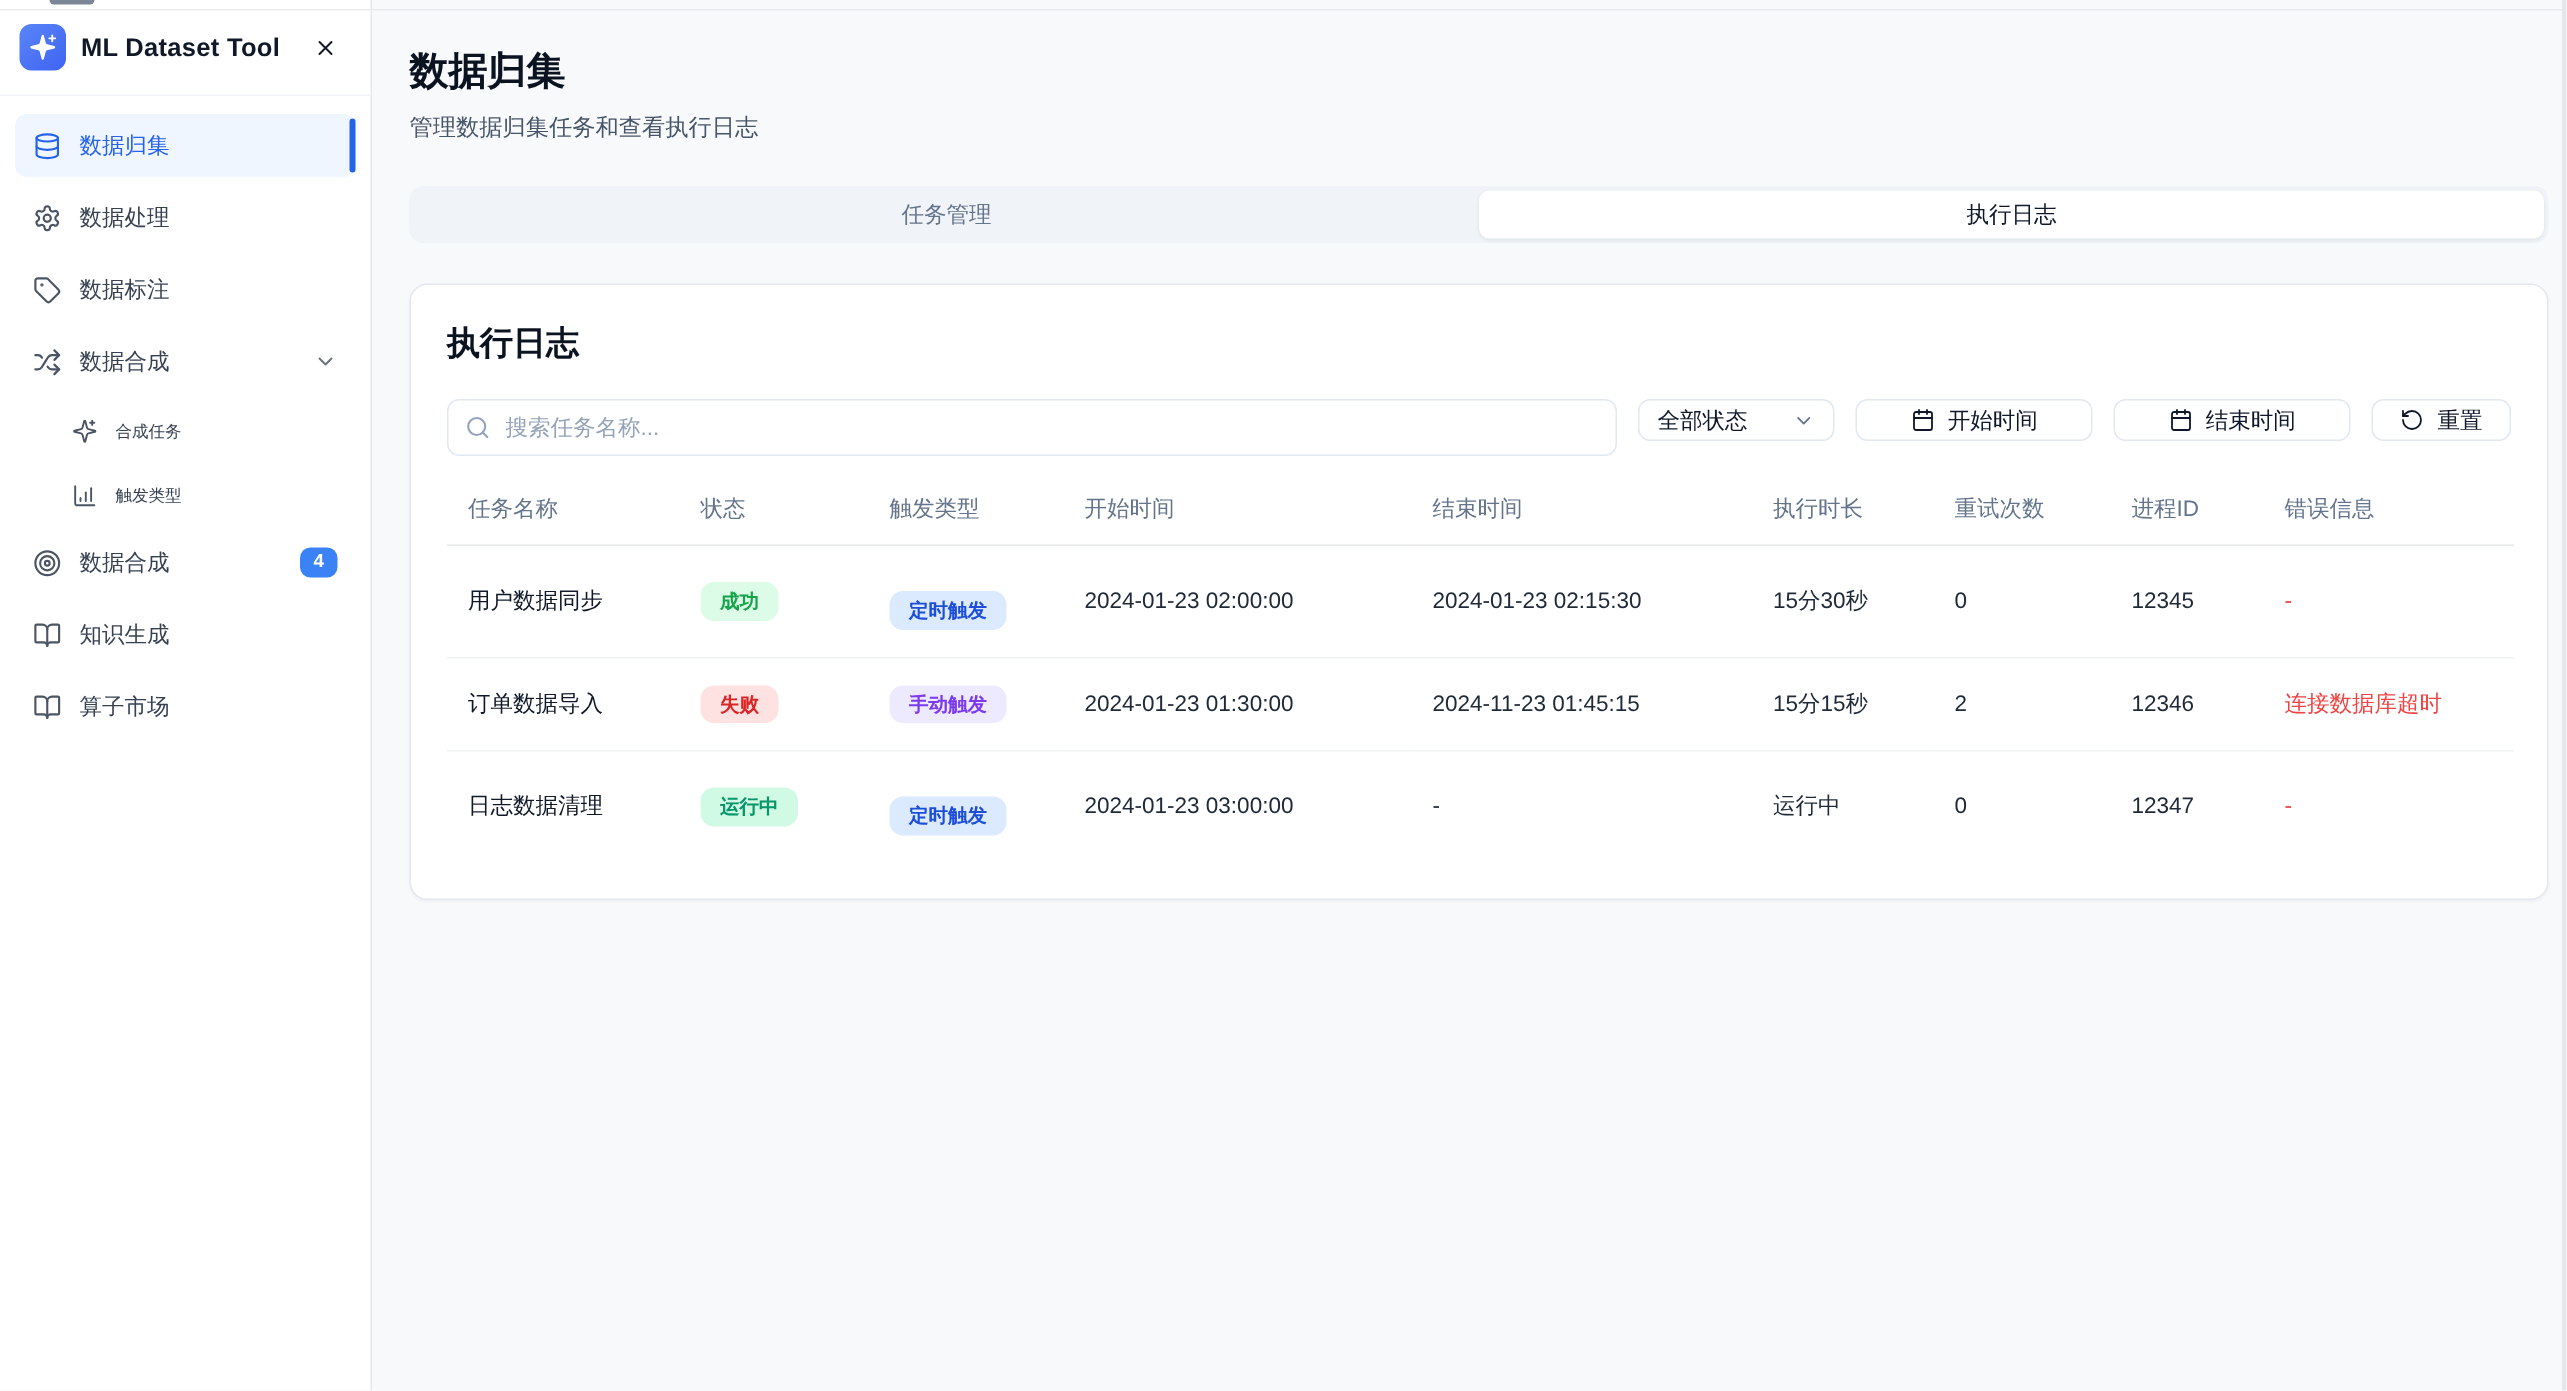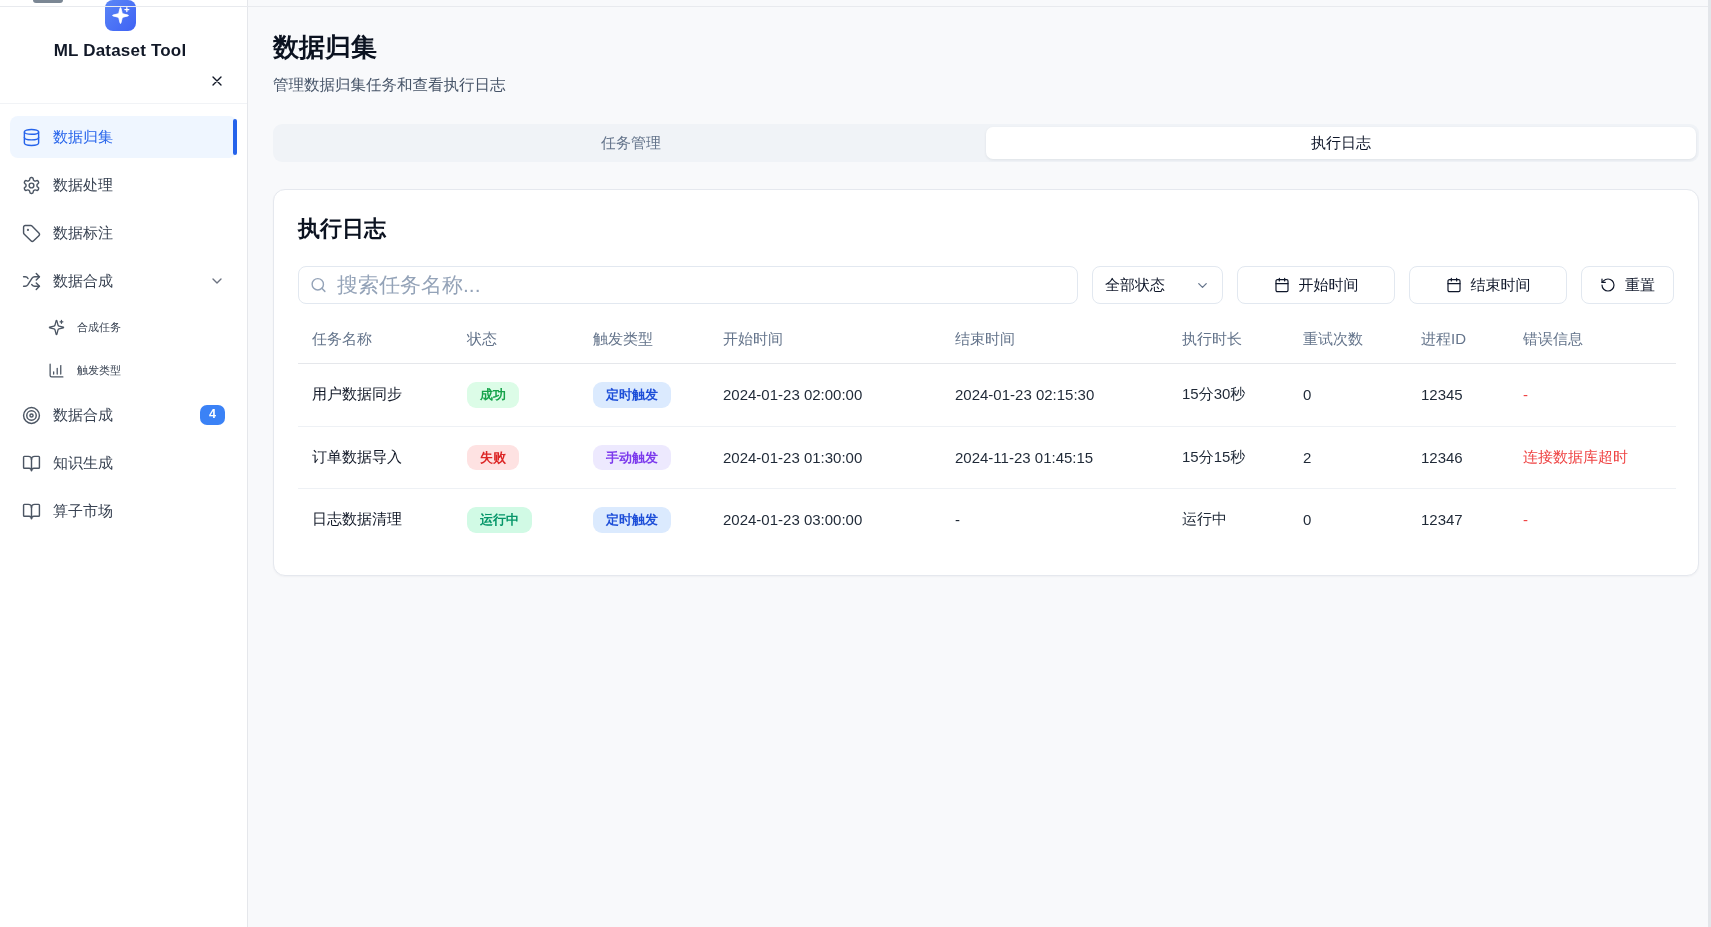--- a/index.html
+++ b/index.html
@@ -8,21 +8,21 @@
     width:1711px; height:927px; position:relative; overflow:hidden;
     font-family:"Liberation Sans","DejaVu Sans",sans-serif;
     background:#f8f9fb; color:#0f172a;
   }
   .artifact-line { position:absolute; top:6px; left:0; width:100%; height:1px; background:#e8eaee; z-index:5; }
   .artifact-dash { position:absolute; top:0; left:33px; width:30px; height:3px; background:#7b8794; border-radius:0 0 3px 3px; z-index:6; }
   .scroll-strip { position:absolute; top:0; right:0; width:3px; height:100%; background:#e3e6ea; z-index:6; }
 
   
   .sidebar { position:absolute; left:0; top:0; width:248px; height:100%; background:#fff; border-right:1px solid #e5e7eb; }
-  .sidebar-header { height:104px; display:flex; align-items:center; gap:10px; padding:0 20px 0 13px; border-bottom:1px solid #f1f3f6;flex-direction:column; }
+  .sidebar-header { height:64px; display:flex; align-items:center; gap:10px; padding:0 20px 0 13px; border-bottom:1px solid #f1f3f6; }
   .logo { width:31px; height:31px; border-radius:8px; flex:none;
           background:linear-gradient(135deg,#5a86f7,#3f62f4);
           display:flex; align-items:center; justify-content:center; }
   .logo svg { width:19px; height:19px; }
   .app-title { font-size:17px; font-weight:700; color:#111827; letter-spacing:.2px; white-space:nowrap; }
   .close-btn { margin-left:auto; background:none; border:none; padding:2px; cursor:pointer; color:#111827; display:flex; }
   .close-btn svg { width:16px; height:16px; }
 
   .nav { padding:12px 10px; }
   .nav-item { display:flex; align-items:center; gap:12px; height:42px; padding:0 12px;
@@ -53,24 +53,24 @@
 
   .card { margin-top:27px; background:#fff; border:1px solid #e5e8ee; border-radius:12px;
           padding:24px; box-shadow:0 1px 2px rgba(15,23,42,.04); }
   .card-title { font-size:22px; font-weight:700; margin:0 0 22px; color:#0b1220; }
 
   .filters { display:flex; gap:14px; margin-bottom:10px; }
   .search-box { flex:1; position:relative; }
   .search-box .search-icon { position:absolute; left:12px; top:50%; transform:translateY(-50%);
                              width:17px; height:17px; color:#94a3b8; }
   .search-input { width:100%; height:38px; border:1px solid #e2e8f0; border-radius:8px;
-                  padding:0 12px 0 38px; font-size:21px; color:#0f172a; outline:none;
+                  padding:0 12px 0 38px; font-size:15px; color:#0f172a; outline:none;
                   font-family:inherit; background:#fff; }
   .search-input::placeholder { color:#94a3b8; }
-  .ctrl { height:38px; display:flex; align-items:center; justify-content:center; gap:9px;
+  .ctrl { height:28px; display:flex; align-items:center; justify-content:center; gap:9px;
           border:1px solid #e2e8f0; background:#fff; border-radius:8px; font-size:15px;
           color:#0f172a; cursor:pointer; font-family:inherit; }
   .ctrl svg { width:16px; height:16px; flex:none; }
   .select-ctrl { width:131px; justify-content:space-between; padding:0 12px; }
   .select-ctrl .chev { color:#64748b; width:15px; height:15px; }
   .date-ctrl { width:158px; }
   .reset-ctrl { width:93px; }
 
   table.logs { width:100%; border-collapse:collapse; margin-top:14px; table-layout:fixed; }
   .logs th { text-align:left; font-weight:400; font-size:15px; color:#64748b;
@@ -78,21 +78,21 @@
   .logs td { font-size:15px; color:#1f2937; padding:18px 14px; border-bottom:1px solid #eef1f5;
              white-space:nowrap; overflow:hidden; }
   .logs tr:last-child td { border-bottom:none; }
   .logs td.c-task { color:#111827; }
   .logs td.c-error { color:var(--error-text,#ef4444); }
   .badge { display:inline-block; font-size:13px; font-weight:600; padding:5px 13px;
            border-radius:9px; line-height:1.2; }
   .badge.success   { background:var(--success-bg,#dcfce7);   color:var(--success-text,#16a34a); }
   .badge.failed    { background:var(--failed-bg,#fee2e2);    color:var(--failed-text,#dc2626); }
   .badge.running   { background:var(--running-bg,#d1fae5);   color:var(--running-text,#059669); }
-  .badge.scheduled { background:var(--scheduled-bg,#dbeafe); color:var(--scheduled-text,#1d4ed8); }
+  .badge.scheduled { background:var(--scheduled-bg,#dbeafe); color:var(--scheduled-text,#1d4ed8);margin-top:12px; }
   .badge.manual    { background:var(--manual-bg,#ede9fe);    color:var(--manual-text,#7c3aed); }
 </style>
 </head>
 <body>
 
 <div class="artifact-dash"></div>
 <div class="artifact-line"></div>
 <div class="scroll-strip"></div>
 
 <aside class="sidebar">

